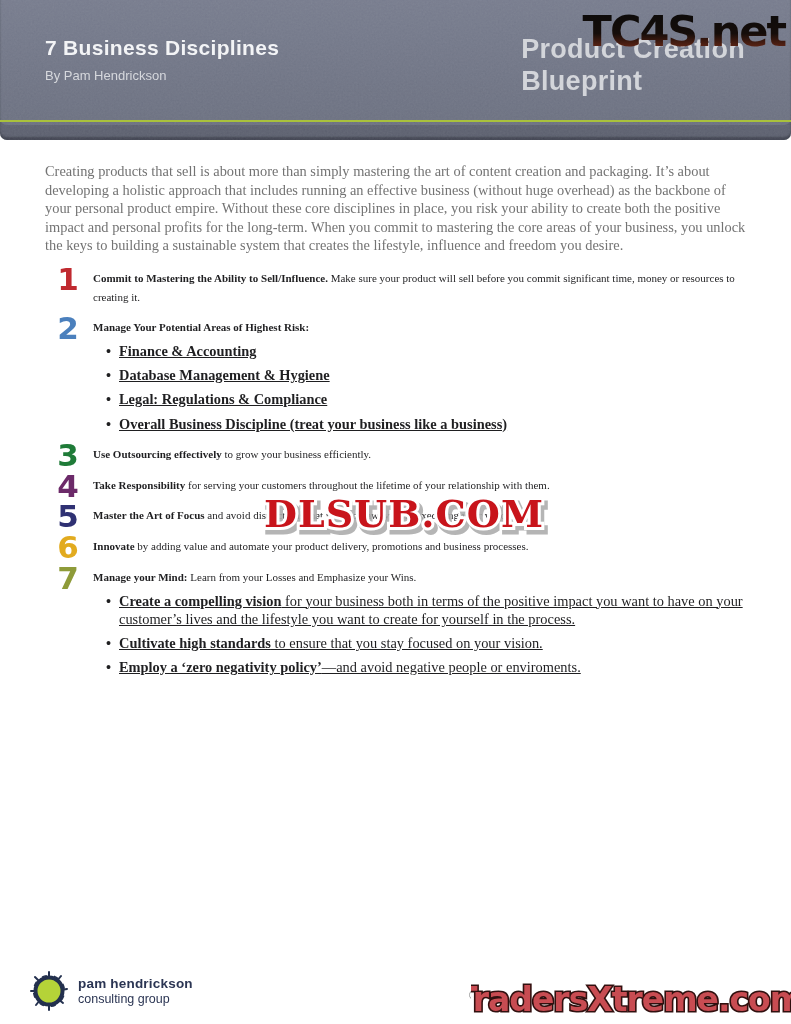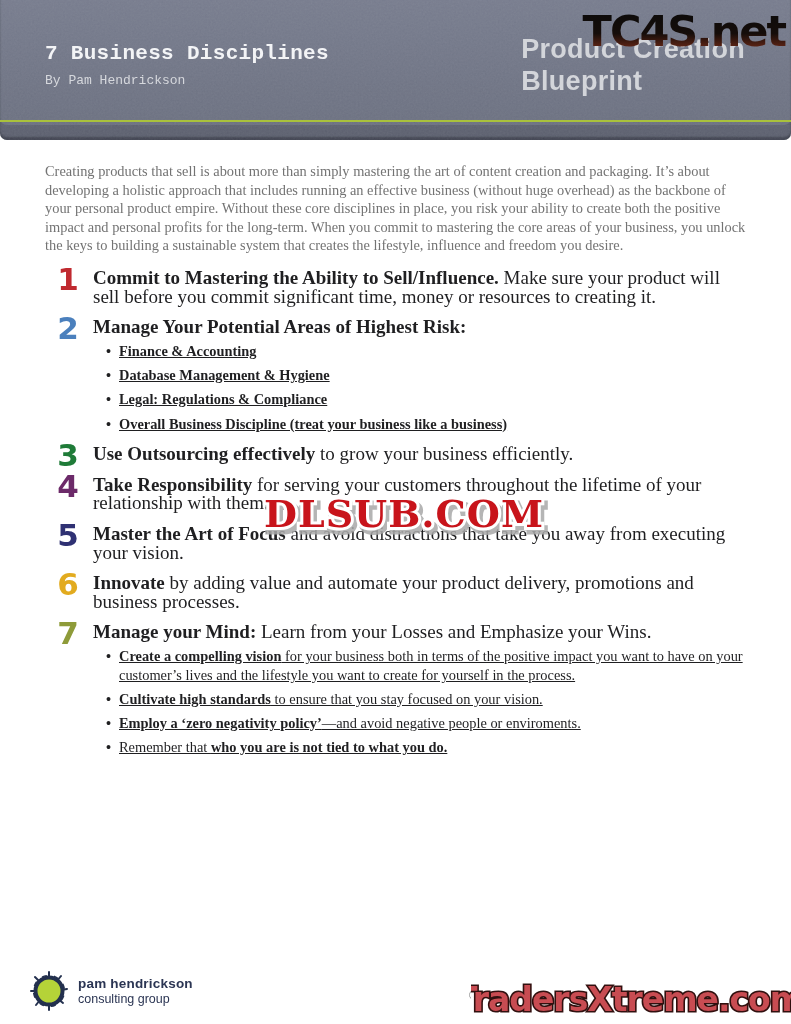--- a/index.html
+++ b/index.html
@@ -11,40 +11,40 @@
   }
   
   .slate {
     position:absolute; top:0; left:0; width:791px; height:140px;
     background:linear-gradient(#73788a, #6b7081 60%, #666b7b);
     border-radius:0 0 7px 7px;
     box-shadow: inset 0 -15px 0 rgba(20,22,32,0.18), inset 0 -3px 2px rgba(10,12,20,0.35);
   }
   .slate-texture { position:absolute; inset:0; width:100%; height:100%; border-radius:0 0 7px 7px; pointer-events:none; }
   .accent-line { position:absolute; left:0; right:0; top:120px; height:2px; background:#a9c13c; }
-  .h-left { position:absolute; left:45px; top:42px; font-family:Liberation Mono, monospace; }
+  .h-left { position:absolute; left:45px; top:36px; font-family:Liberation Sans, sans-serif; }
   .h-title { font-size:21px; font-weight:bold; color:#f3f4f6; letter-spacing:0.3px; }
   .h-byline { margin-top:8px; font-size:13px; color:#d6d8dd; }
   .h-right {
     position:absolute; right:46px; top:33px; text-align:left;
     font-family:"Liberation Sans", sans-serif; font-weight:bold;
     font-size:27px; line-height:32px; color:#d3d5da; letter-spacing:0.3px;
   }
   .wm-top { position:absolute; top:2px; right:2px; }
   
   .content { position:absolute; top:140px; left:45px; width:701px; }
   .intro { margin-top:22px; font-size:14.4px; line-height:18.6px; color:#737373; }
   .item { position:relative; padding-left:48px; margin-top:12px; }
   .item-first { margin-top:14px; }
   .num {
     position:absolute; left:4px; top:-5px; width:38px; text-align:center;
     font-family:"DejaVu Sans", sans-serif; font-weight:bold;
     font-size:31px; line-height:1;
   }
-  .itext { font-size:19px; line-height:18.6px; }
+  .itext { font-size:11px; line-height:18.6px; }
   .itext b, .bullets b { font-weight:bold; }
   .bullets { list-style:none; margin:5px 0 0 13px; }
   .bullets li {
     position:relative; margin-top:5.5px; padding-left:13px;
     font-size:14.4px; line-height:18.6px;text-decoration:underline;
   }
   .bullets li::before { content:"\2022"; position:absolute; left:0; font-weight:bold; }
   
   .wm-mid { position:absolute; left:250px; top:483px; }
   .wm-bottom { position:absolute; right:0px; top:975px; }
@@ -136,21 +136,20 @@
       <p class="itext"><b>Innovate</b><span> by adding value and automate your product delivery, promotions and business processes.</span></p>
     </div>
 
     <div class="item">
       <span class="num" style="color: rgb(142, 155, 57);">7</span>
       <p class="itext"><b>Manage your Mind:</b><span> Learn from your Losses and Emphasize your Wins.</span></p>
       <ul class="bullets">
         <li><span></span><b>Create a compelling vision</b><span> for your business both in terms of the positive impact you want to have on your customer’s lives and the lifestyle you want to create for yourself in the process.</span></li>
         <li><span></span><b>Cultivate high standards</b><span> to ensure that you stay focused on your vision.</span></li>
         <li><span></span><b>Employ a ‘zero negativity policy’</b><span>—and avoid negative people or enviroments.</span></li>
-        <li><span>Remember that </span><b>who you are is not tied to what you do.</b><span></span></li>
       </ul>
     </div>
   </main>
 
   <svg class="wm-mid" width="302" height="60" xmlns="http://www.w3.org/2000/svg">
     <text x="154" y="44" text-anchor="middle" fill="#a9a9a9" stroke="#a9a9a9" stroke-width="7" font-family="DejaVu Serif, serif" font-weight="bold" font-size="38" letter-spacing="1" transform="translate(3,4)" opacity="0.85">DLSUB.COM</text>
     <text x="154" y="44" text-anchor="middle" fill="#c8141b" stroke="#ffffff" stroke-width="6" paint-order="stroke" font-family="DejaVu Serif, serif" font-weight="bold" font-size="38" letter-spacing="1">DLSUB.COM</text>
   </svg>
 
   <div class="footer-logo">

